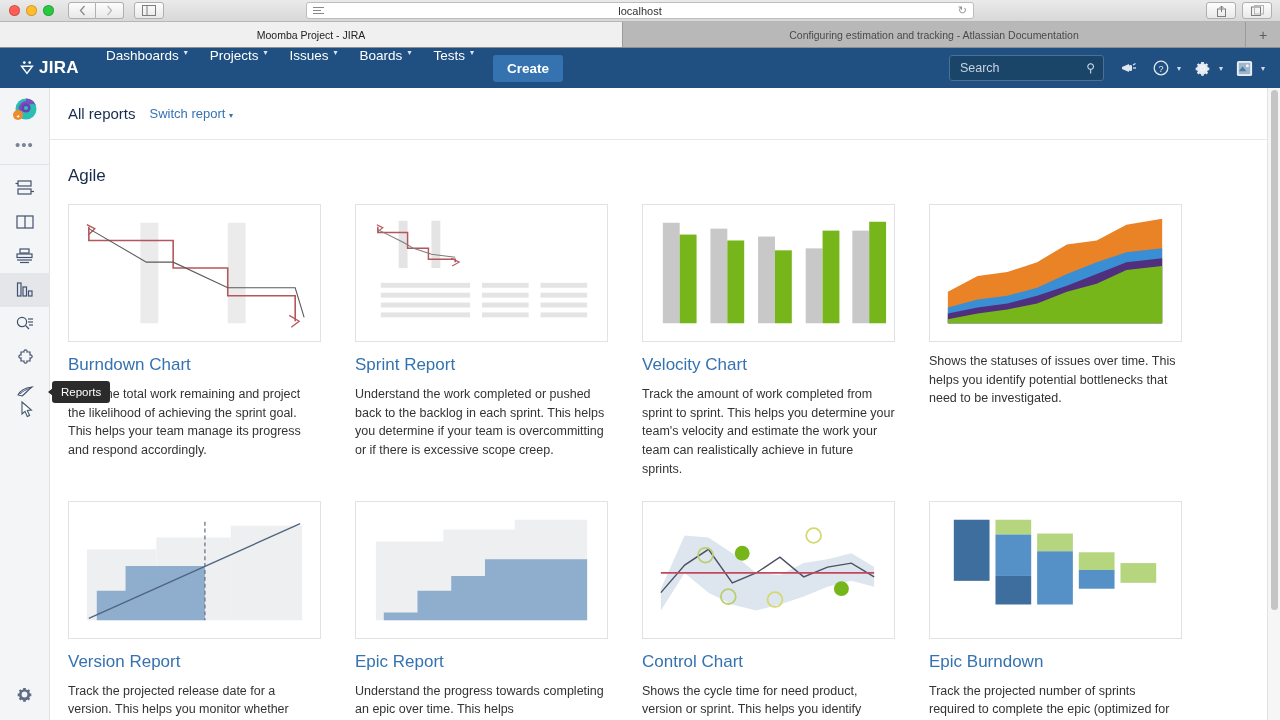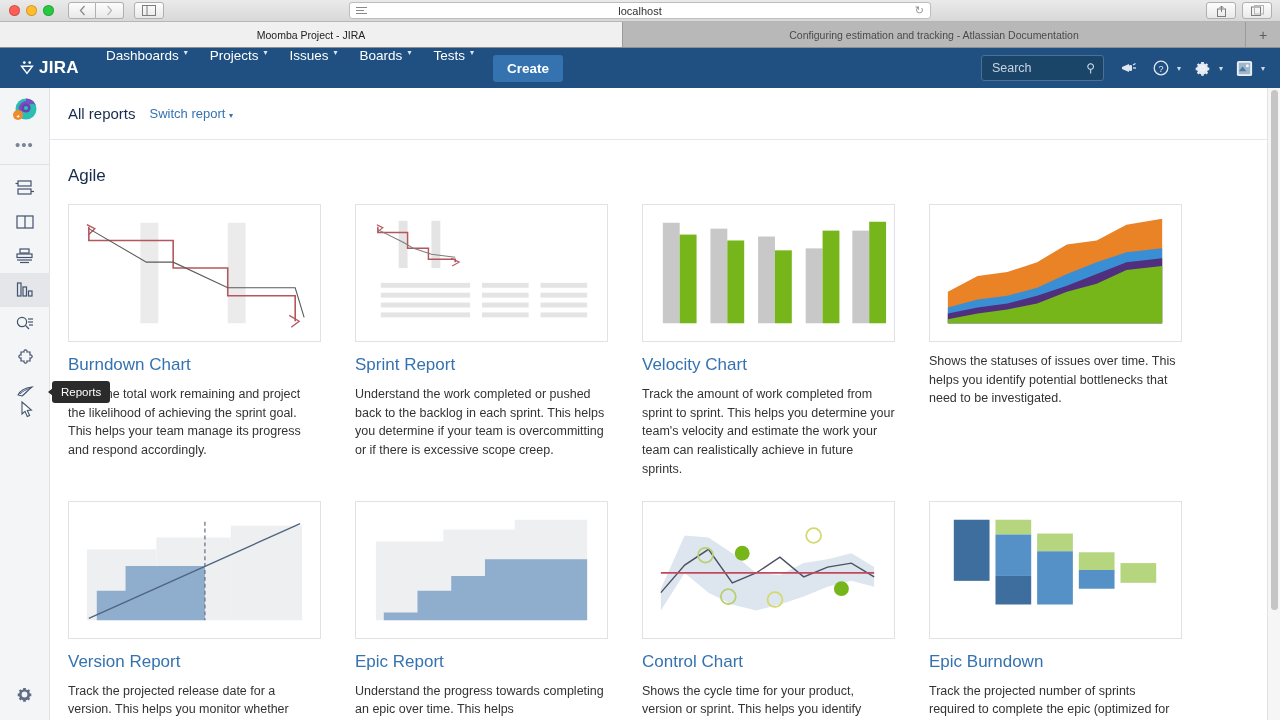--- a/index.html
+++ b/index.html
@@ -39,21 +39,21 @@
   .navbtn:last-child { border-radius: 0 3px 3px 0; border-left: none; }
   .sidebtn {
     width: 30px; height: 17px; margin-left: 10px;
     background: linear-gradient(#fdfdfd, #e9e9e9);
     border: 1px solid #b0b0b0; border-radius: 3px;
     display: flex; align-items: center; justify-content: center;
   }
 
   .urlwrap {
     position: absolute; left: 50%; transform: translateX(-50%);
-    width: 582px; height: 17px;
+    width: 668px; height: 17px;
     background: #fff; border: 1px solid #bdbdbd; border-radius: 3px;
     display: flex; align-items: center; justify-content: center;
   }
   .url-text { font-size: 11px; color: #30302f; }
   .url-reload { position: absolute; right: 6px; font-size: 11px; color: #909090; }
   .url-lines { position: absolute; left: 6px; display: flex; flex-direction: column; gap: 2px; }
   .url-lines i { display:block; height:1px; background:#888; }
   .url-lines i:nth-child(1){ width: 11px; }
   .url-lines i:nth-child(2){ width: 8px; }
   .url-lines i:nth-child(3){ width: 11px; }
@@ -113,21 +113,21 @@
     background: #3572b0; color: #fff;
     font-size: 13.5px; font-weight: bold;
     padding: 6px 14px; border-radius: 3px;
     margin-left: 8px; cursor: pointer;
   }
   .nav-right {
     position: absolute; right: 10px;
     display: flex; align-items: center; gap: 2px;
   }
   .searchbox {
-    width: 123px; height: 26px;
+    width: 155px; height: 26px;
     background: #1b4469; border: 1px solid #4b6f95; border-radius: 3px;
     display: flex; align-items: center; position: relative;
     margin-right: 8px;
   }
   .searchbox .ph { color: #c6d5e4; font-size: 12.5px; margin-left: 10px; }
   .searchbox .mag { position: absolute; right: 8px; color: #cdd9e6; font-size: 12px; }
   .nav-icon {
     width: 30px; height: 30px;
     display: flex; align-items: center; justify-content: center;
     color: #dfe7ef; cursor: pointer; position: relative;
@@ -597,21 +597,21 @@
               <line x1="18" y1="72" x2="233" y2="72" stroke="#c2495c" stroke-width="1.7"></line>
               <circle cx="63" cy="54" r="7.5" fill="none" stroke="#b9cf6e" stroke-width="1.8"></circle>
               <circle cx="100" cy="52" r="7.5" fill="#77b61b"></circle>
               <circle cx="172" cy="34" r="7.5" fill="none" stroke="#d2d96f" stroke-width="1.8"></circle>
               <circle cx="86" cy="96" r="7.5" fill="none" stroke="#b9cf6e" stroke-width="1.8"></circle>
               <circle cx="133" cy="99" r="7.5" fill="none" stroke="#d2d96f" stroke-width="1.8"></circle>
               <circle cx="200" cy="88" r="7.5" fill="#77b61b"></circle>
             </svg>
           </div>
           <div class="card-title">Control Chart</div>
-          <div class="card-desc">Shows the cycle time for your product, version or sprint. This helps you identify</div>
+          <div class="card-desc">Shows the cycle time for need product, version or sprint. This helps you identify</div>
         </div>
 
         <div class="card">
           <div class="thumb">
             <svg viewBox="0 0 253 138" preserveAspectRatio="none">
 
               <rect x="24" y="18" width="36" height="62" fill="#3d6e9e"></rect>
 
               <rect x="66" y="18" width="36" height="15" fill="#b5d57f"></rect>
               <rect x="66" y="33" width="36" height="42" fill="#5591c6"></rect>

